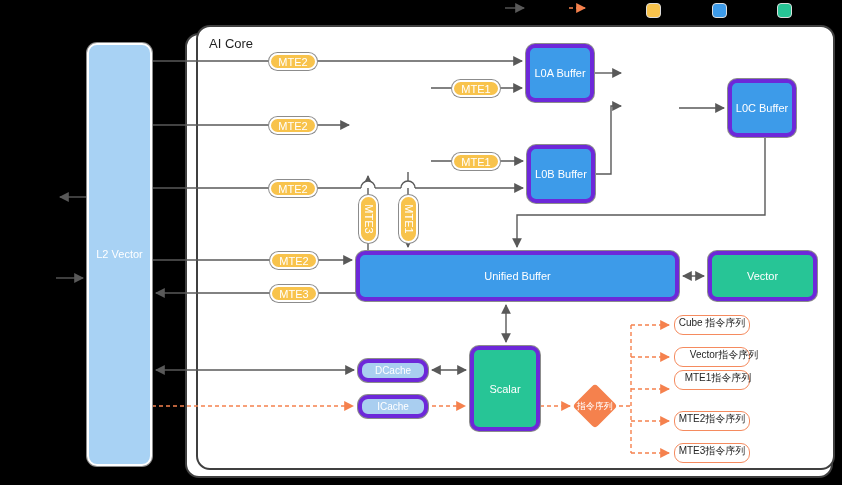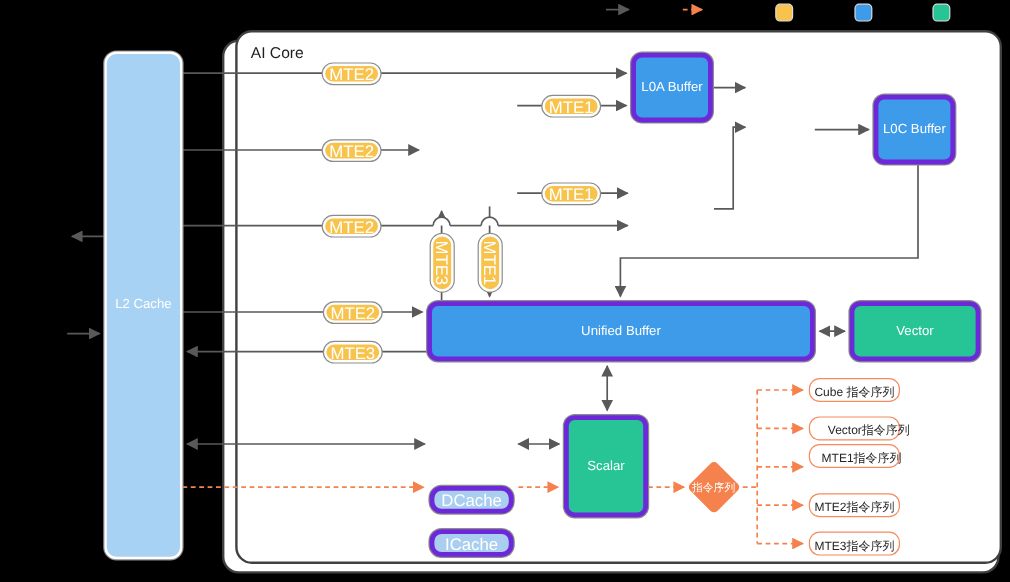--- a/index.html
+++ b/index.html
@@ -15,44 +15,44 @@
           box-shadow:0 0 0 1px #8c8c8c;color:#fff;display:flex;align-items:center;justify-content:center;
           text-align:center;font-size:11px;line-height:1.35;}
   .gm{left:3px;top:43px;width:53px;height:423px;background:#3C98DF;}
   .l2{left:87px;top:43px;width:65px;height:423px;background:#A8D2F4;}
   
   .node{position:absolute;box-sizing:border-box;border:4px solid #6d28d9;border-radius:9px;
         box-shadow:0 0 0 1px #8c8c8c;color:#fff;display:flex;align-items:center;justify-content:center;
         text-align:center;font-size:11px;}
   .blue{background:#3D9BE9;}
   .green{background:#27C596;}
-  .cacheblue{background:#A9CEF0;font-size:14px;border-radius:10px;margin-top:46px;}
+  .cacheblue{background:#A9CEF0;font-size:10px;border-radius:10px;}
   .l1{left:353px;top:78px;width:78px;height:93px;}
   .l0a{left:526px;top:44px;width:68px;height:58px;}
   .l0b{left:527px;top:145px;width:68px;height:58px;}
   .cube{left:625px;top:38px;width:54px;height:138px;}
   .l0c{left:728px;top:79px;width:68px;height:58px;}
   .ub{left:356px;top:251px;width:323px;height:50px;}
   .vector{left:708px;top:251px;width:109px;height:50px;}
   .scalar{left:470px;top:346px;width:70px;height:85px;}
   .dcache{left:358px;top:359px;width:70px;height:23px;}
   .icache{left:358px;top:395px;width:70px;height:23px;}
   
   .pill{position:absolute;box-sizing:border-box;width:48px;height:17px;background:#F8C34C;
         border:2px solid #fff;border-radius:10px;box-shadow:0 0 0 1px #8c8c8c;color:#fff;
-        font-size:14px;display:flex;align-items:center;justify-content:center;}
+        font-size:11px;display:flex;align-items:center;justify-content:center;}
   .vpill{width:19px;height:48px;}
   .vpill span{transform:rotate(90deg);white-space:nowrap;}
   
   .diamond{position:absolute;left:579px;top:390px;width:32px;height:32px;background:#F5814D;
            border-radius:4px;transform:rotate(45deg);display:flex;align-items:center;justify-content:center;}
   .diamond span{transform:rotate(-45deg);color:#fff;font-size:9px;white-space:nowrap;}
   .queue{position:absolute;left:674px;width:76px;height:20px;background:#fff;border:1.4px solid #F58B5F;
          border-radius:9px;box-sizing:border-box;color:#262626;font-size:10px;
-         display:flex;align-items:flex-end;justify-content:center;white-space:nowrap;}
+         display:flex;align-items:flex-start;justify-content:center;white-space:nowrap;}
   
   .swatch{position:absolute;top:3px;width:15px;height:15px;border:1.5px solid #DDDDDD;border-radius:4px;box-sizing:border-box;}
   .wires{position:absolute;left:0;top:0;pointer-events:none;}
 </style>
 </head>
 <body>
 
 <div class="stage">
 
   <div class="card back-card"></div>
@@ -123,26 +123,29 @@
       <path d="M631,325 V453"></path>
       <path d="M631,325 H669" marker-end="url(#mo)"></path>
       <path d="M631,357 H669" marker-end="url(#mo)"></path>
       <path d="M631,389 H669" marker-end="url(#mo)"></path>
       <path d="M631,421 H669" marker-end="url(#mo)"></path>
       <path d="M631,453 H669" marker-end="url(#mo)"></path>
     </g>
   </svg>
 
   <div class="membox l2">
-    <span>L2 Cache</span>
+    <span>L2 Vector</span>
   </div>
 
   <div class="node blue l0a">
     <span>L0A Buffer</span>
   </div>
+  <div class="node blue l0b">
+    <span>L0B Buffer</span>
+  </div>
   <div class="node blue l0c">
     <span>L0C Buffer</span>
   </div>
   <div class="node blue ub">
     <span>Unified Buffer</span>
   </div>
   <div class="node green vector">
     <span>Vector</span>
   </div>
   <div class="node green scalar">

